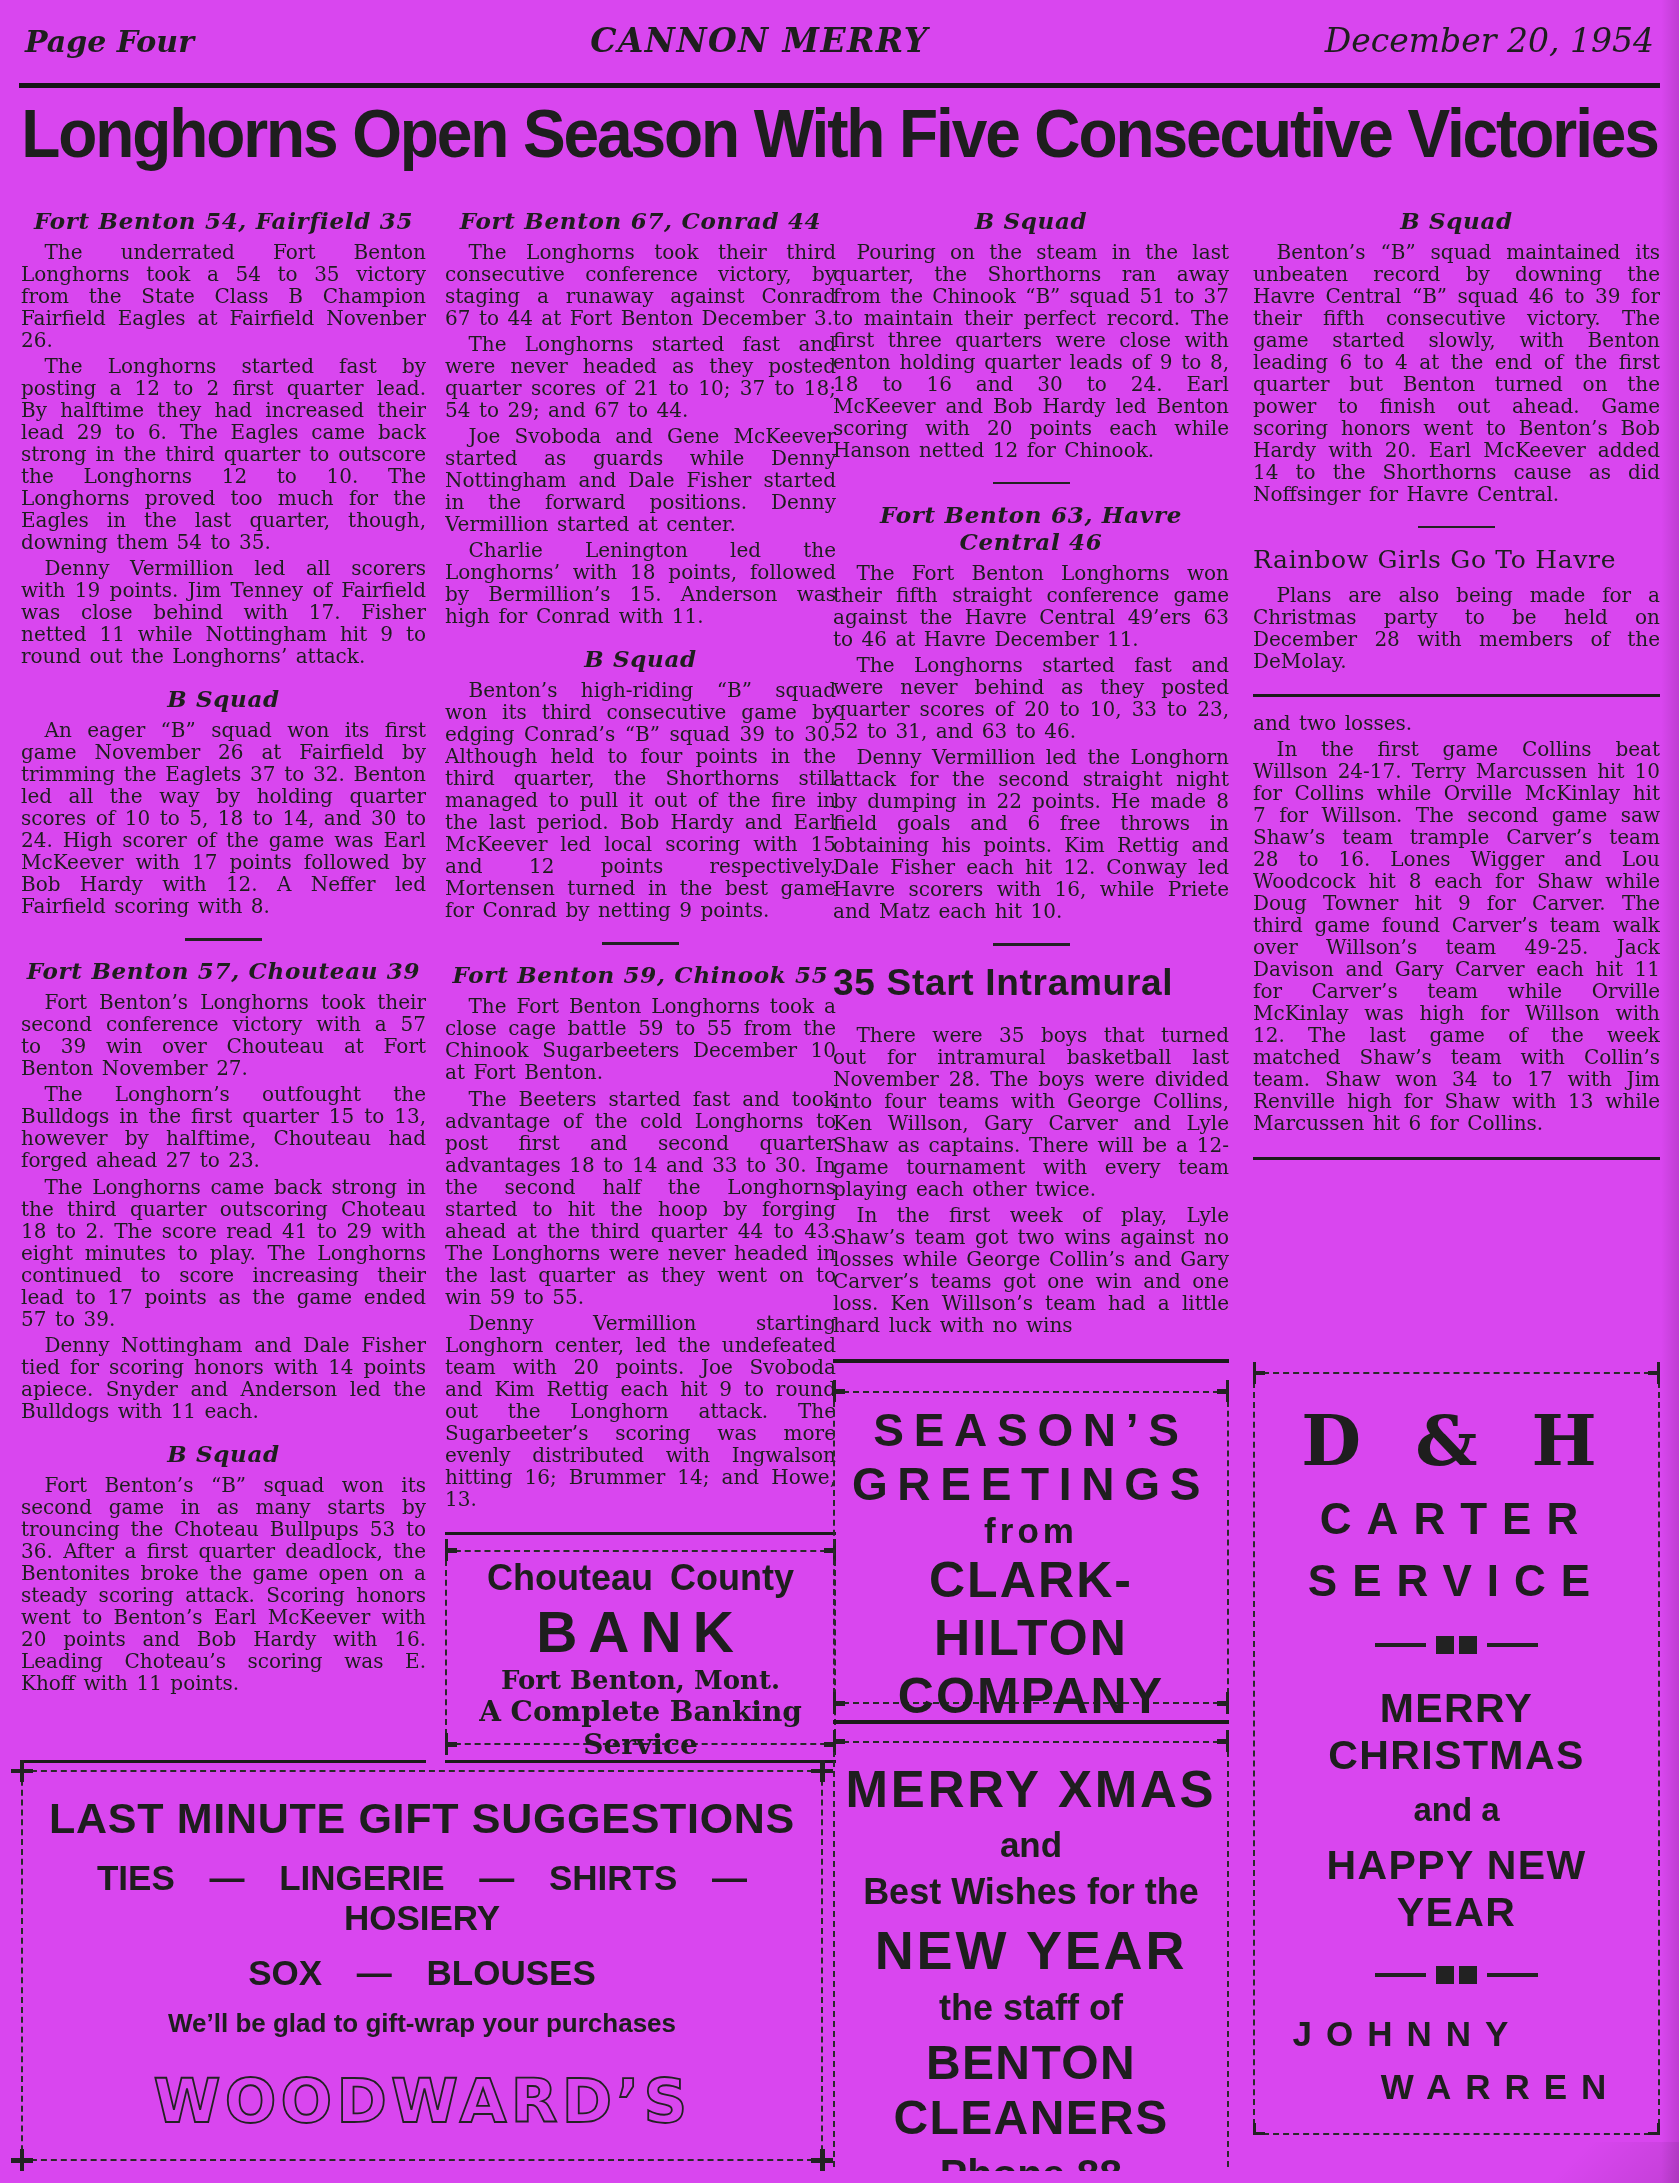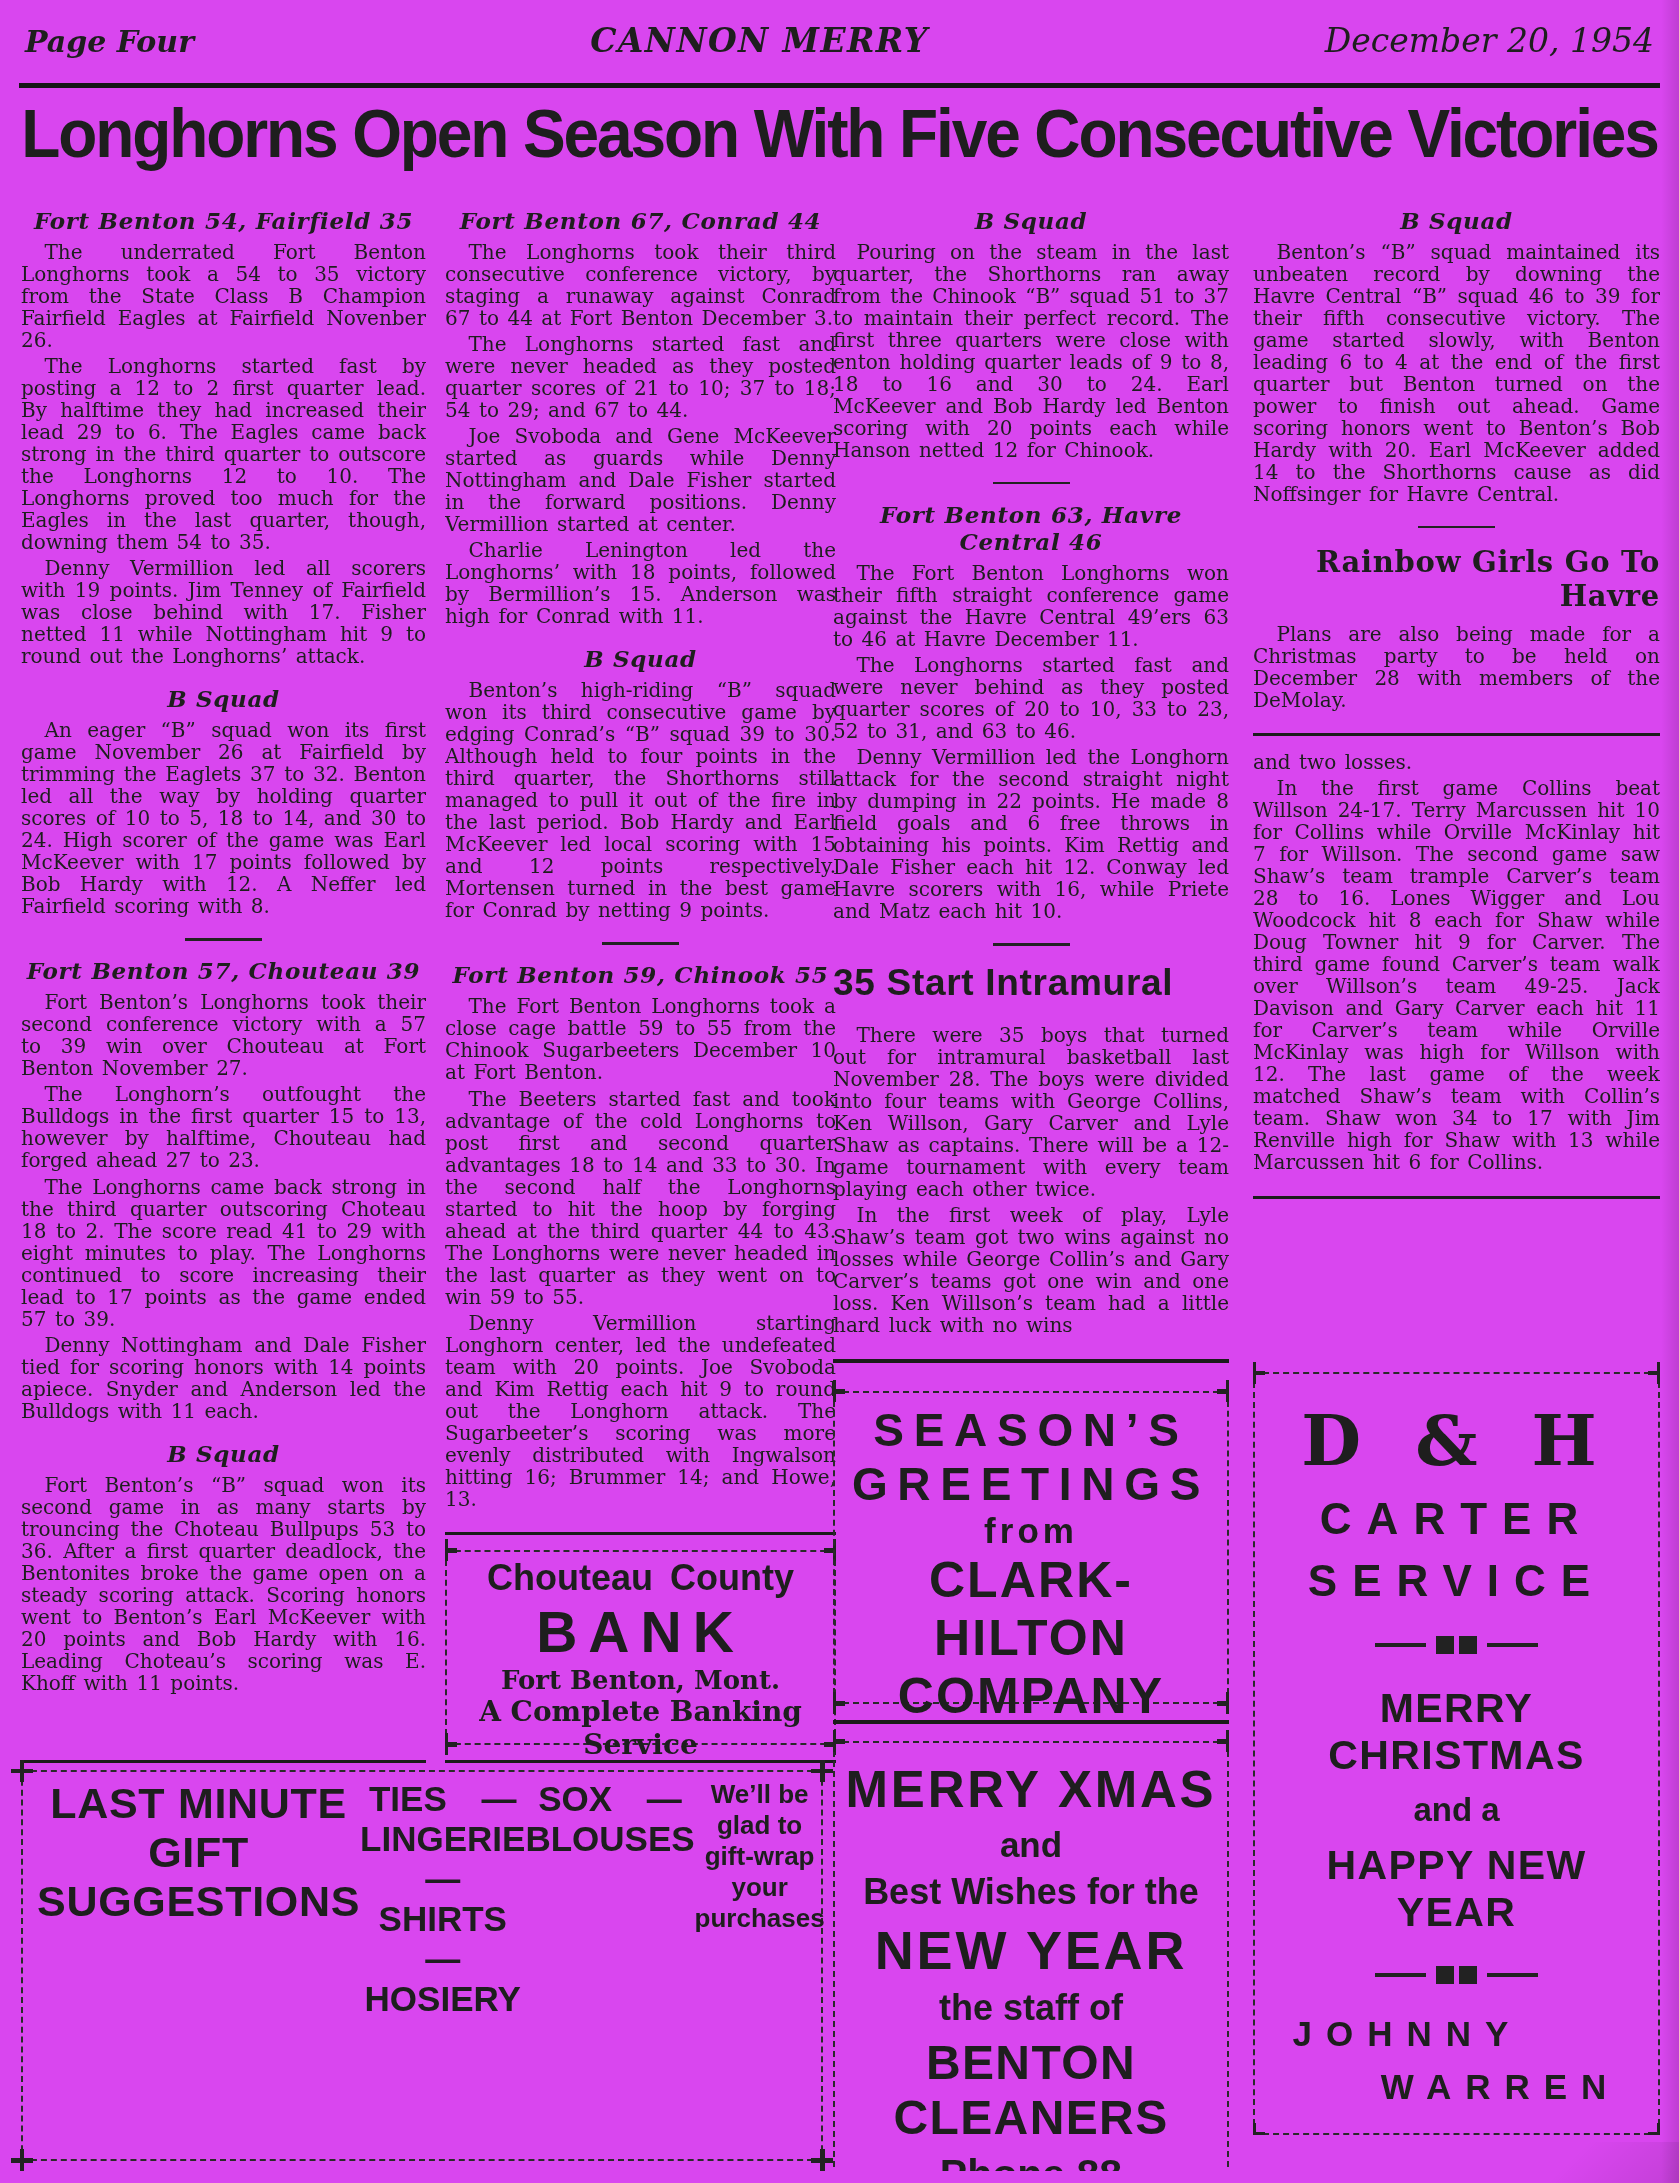--- a/index.html
+++ b/index.html
@@ -44,21 +44,21 @@
     text-align:justify;text-indent:23.5px;
     word-spacing:2.1px;
   }
   .col p.no-indent{text-indent:0;}
   .score-head{
     margin:14px 0 7px 0;
     font-size:23px;font-weight:bold;text-align:center;letter-spacing:0.7px;font-style:italic;
   }
   .side-head{
     margin:18px 0 9.7px 0;
-    font-size:29px;font-weight:bold;text-align:right;letter-spacing:0.7px;
+    font-size:25px;font-weight:normal;text-align:left;letter-spacing:0.7px;
   }
   .big-head{
     margin:23.5px 0 19.4px 0;
     font-family:"Liberation Sans", sans-serif;
     font-size:37px;font-weight:bold;letter-spacing:0.7px;text-align:left;
   }
   .divider{width:77px;height:2.8px;background:#222;margin:16.6px auto 16.6px auto;flex:none;}
   .hrule{height:3.5px;background:#1b1b1b;width:100%;flex:none;}
   .fullrule{height:3.5px;background:#1b1b1b;width:100%;margin:18px 0 15px 0;flex:none;}
 
@@ -74,21 +74,21 @@
   .cr.tl{left:-12.4px;top:-12.4px;} .cr.tr{right:-12.4px;top:-12.4px;}
   .cr.bl{left:-12.4px;bottom:-12.4px;} .cr.br{right:-12.4px;bottom:-12.4px;}
 
   .sq-divider{display:flex;align-items:center;justify-content:center;gap:9.7px;margin:18px auto;}
   .sq-divider .bar{width:51px;height:4.1px;background:#222;}
   .sq-divider .sq{width:18px;height:18px;background:#222;}
   .sq-divider .sq + .sq{margin-left:-4.1px;}
 
   
   #woodwards{position:absolute;left:21px;top:1770px;width:802px;height:391px;
-    display:flex;flex-direction:row;justify-content:space-evenly;padding:7px 14px;}
+    display:flex;flex-direction:column;justify-content:space-evenly;padding:7px 14px;}
   #woodwards .w1{font-size:43px;font-weight:bold;letter-spacing:0.7px;}
   #woodwards .w2{font-size:35px;font-weight:bold;word-spacing:25px;}
   #woodwards .w3{font-size:35px;font-weight:bold;word-spacing:25px;}
   #woodwards .w4{font-size:26px;font-weight:bold;}
 
   
   #bank{margin-top:auto;height:195px;display:flex;flex-direction:column;justify-content:space-evenly;padding:5.5px 4.1px;}
   #bank .b1{font-size:36px;font-weight:bold;word-spacing:7px;}
   #bank .b2{font-size:57px;font-weight:bold;letter-spacing:11px;}
   #bank .b3{font-family:"DejaVu Serif",serif;font-size:26px;font-weight:bold;}

